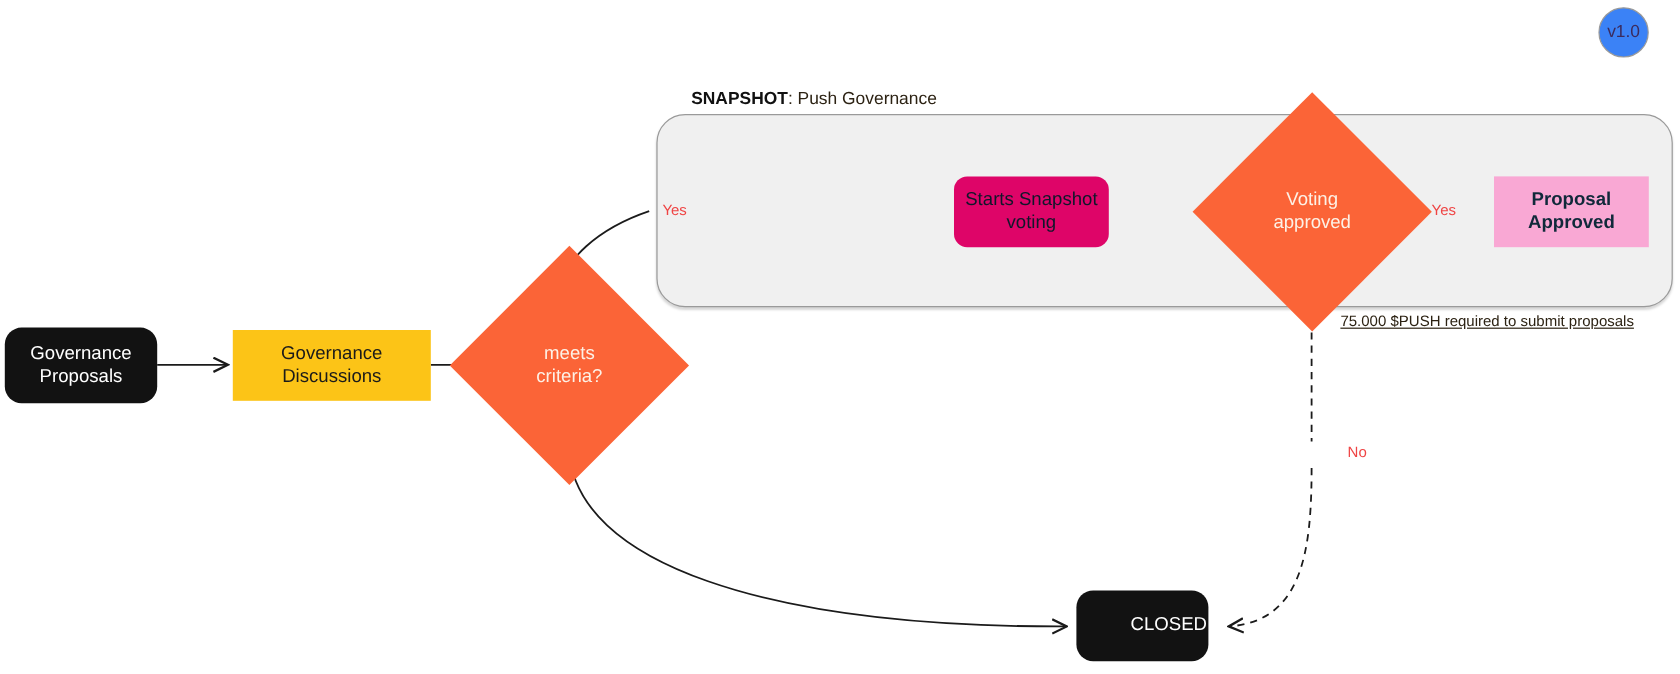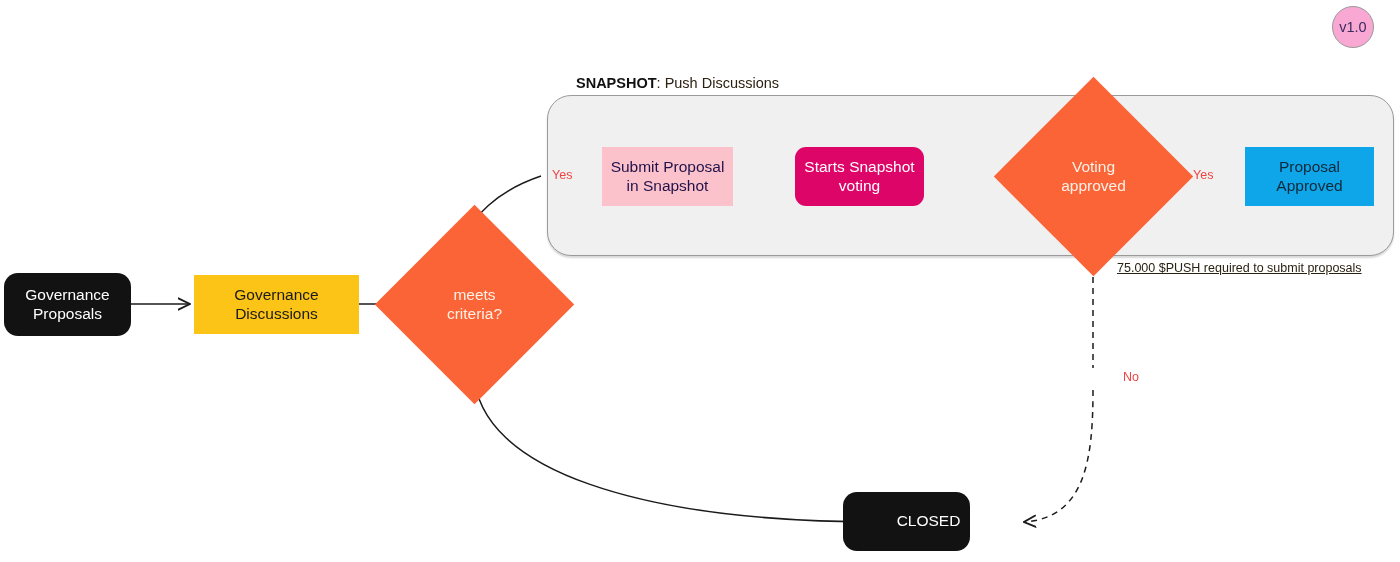--- a/index.html
+++ b/index.html
@@ -46,28 +46,29 @@
     color: #1a1a1a;
     font-size: 15.5px;
   }
   .node-pink-light {
     background: #FCC2CB;
     color: #21124a;
     font-size: 15.5px;
   }
   .node-pink-deep {
     background: #DE0568;
-    color: #ffffff;
+    color: #0f172a;
     border-radius: 11px;
     font-size: 15.5px;
   }
   .node-teal {
-    background: #0ea5e9;
+    background: #f9a8d4;
     color: #10293a;
     font-size: 15.5px;
+    font-weight: bold;
   }
   .diamond {
     position: absolute;
     z-index: 3;
   }
   .diamond .shape {
     position: absolute;
     left: 0;
     top: 0;
     width: 100%;
@@ -121,21 +122,21 @@
     background: transparent;
     z-index: 4;
     white-space: nowrap;
   }
   .version-badge {
     position: absolute;
     width: 40px;
     height: 40px;
     border-radius: 50%;
     border: 1.2px solid #9a9a9a;
-    background: #f9a8d4;
+    background: #3b82f6;
     display: flex;
     align-items: center;
     justify-content: center;
     font-size: 14.5px;
     color: #3b2b5e;
     z-index: 5;
   }
 </style>
 </head>
 <body>
@@ -159,53 +160,51 @@
       <line x1="1165" y1="176" x2="1186" y2="176"></line>
       <line x1="1219" y1="176" x2="1242" y2="176" marker-end="url(#ah)"></line>
       <path d="M 474 374 C 479 470 640 523 889 522" marker-end="url(#ah)"></path>
       <path d="M 1093 255 L 1093 368 M 1093 390 C 1093 460 1085 518 1024 522" stroke-dasharray="6 5" marker-end="url(#ah)"></path>
     </g>
   </svg>
 
   <div class="group-box" style="left:547px; top:95px; width:847px; height:161px;"></div>
 
   <div class="group-title" style="left:576px; top:75px;">
-    <b>SNAPSHOT</b><span>: Push Discussions</span>
+    <b>SNAPSHOT</b><span>: Push Governance</span>
   </div>
 
   <div class="note" style="left:1117px; top:261px;text-decoration:underline;">75.000 $PUSH required to submit proposals</div>
 
   <div class="node node-dark" style="left:4px; top:273px; width:127px; height:63px;">Governance
 Proposals</div>
 
   <div class="node node-gold" style="left:194px; top:275px; width:165px; height:59px;">Governance
 Discussions</div>
 
   <div class="diamond" style="left:404px; top:234px; width:141px; height:141px;text-decoration:underline;">
     <div class="shape"></div>
     <div class="dlabel">meets
 criteria?</div>
   </div>
 
-  <div class="node node-pink-light" style="left:602px; top:147px; width:131px; height:59px;">Submit Proposal
-in Snapshot</div>
 
   <div class="node node-pink-deep" style="left:795px; top:147px; width:129px; height:59px;">Starts Snapshot
 voting</div>
 
   <div class="diamond" style="left:1023px; top:106px; width:141px; height:141px;">
     <div class="shape"></div>
     <div class="dlabel">Voting
 approved</div>
   </div>
 
   <div class="node node-teal" style="left:1245px; top:147px; width:129px; height:59px;">Proposal
 Approved</div>
 
-  <div class="node node-dark" style="left:843px; top:492px; width:127px; height:59px;padding-left:44px;">CLOSED</div>
+  <div class="node node-dark" style="left:897px; top:492px; width:110px; height:59px;padding-left:44px;">CLOSED</div>
 
   <div class="edge-label" style="left:552px; top:168px;">Yes</div>
 
   <div class="edge-label" style="left:1193px; top:168px;">Yes</div>
 
   <div class="edge-label" style="left:1083px; top:370px;margin-left:40px;">No</div>
 
   <div class="version-badge" style="left:1332px; top:6px;">v1.0</div>
 
 </div>

